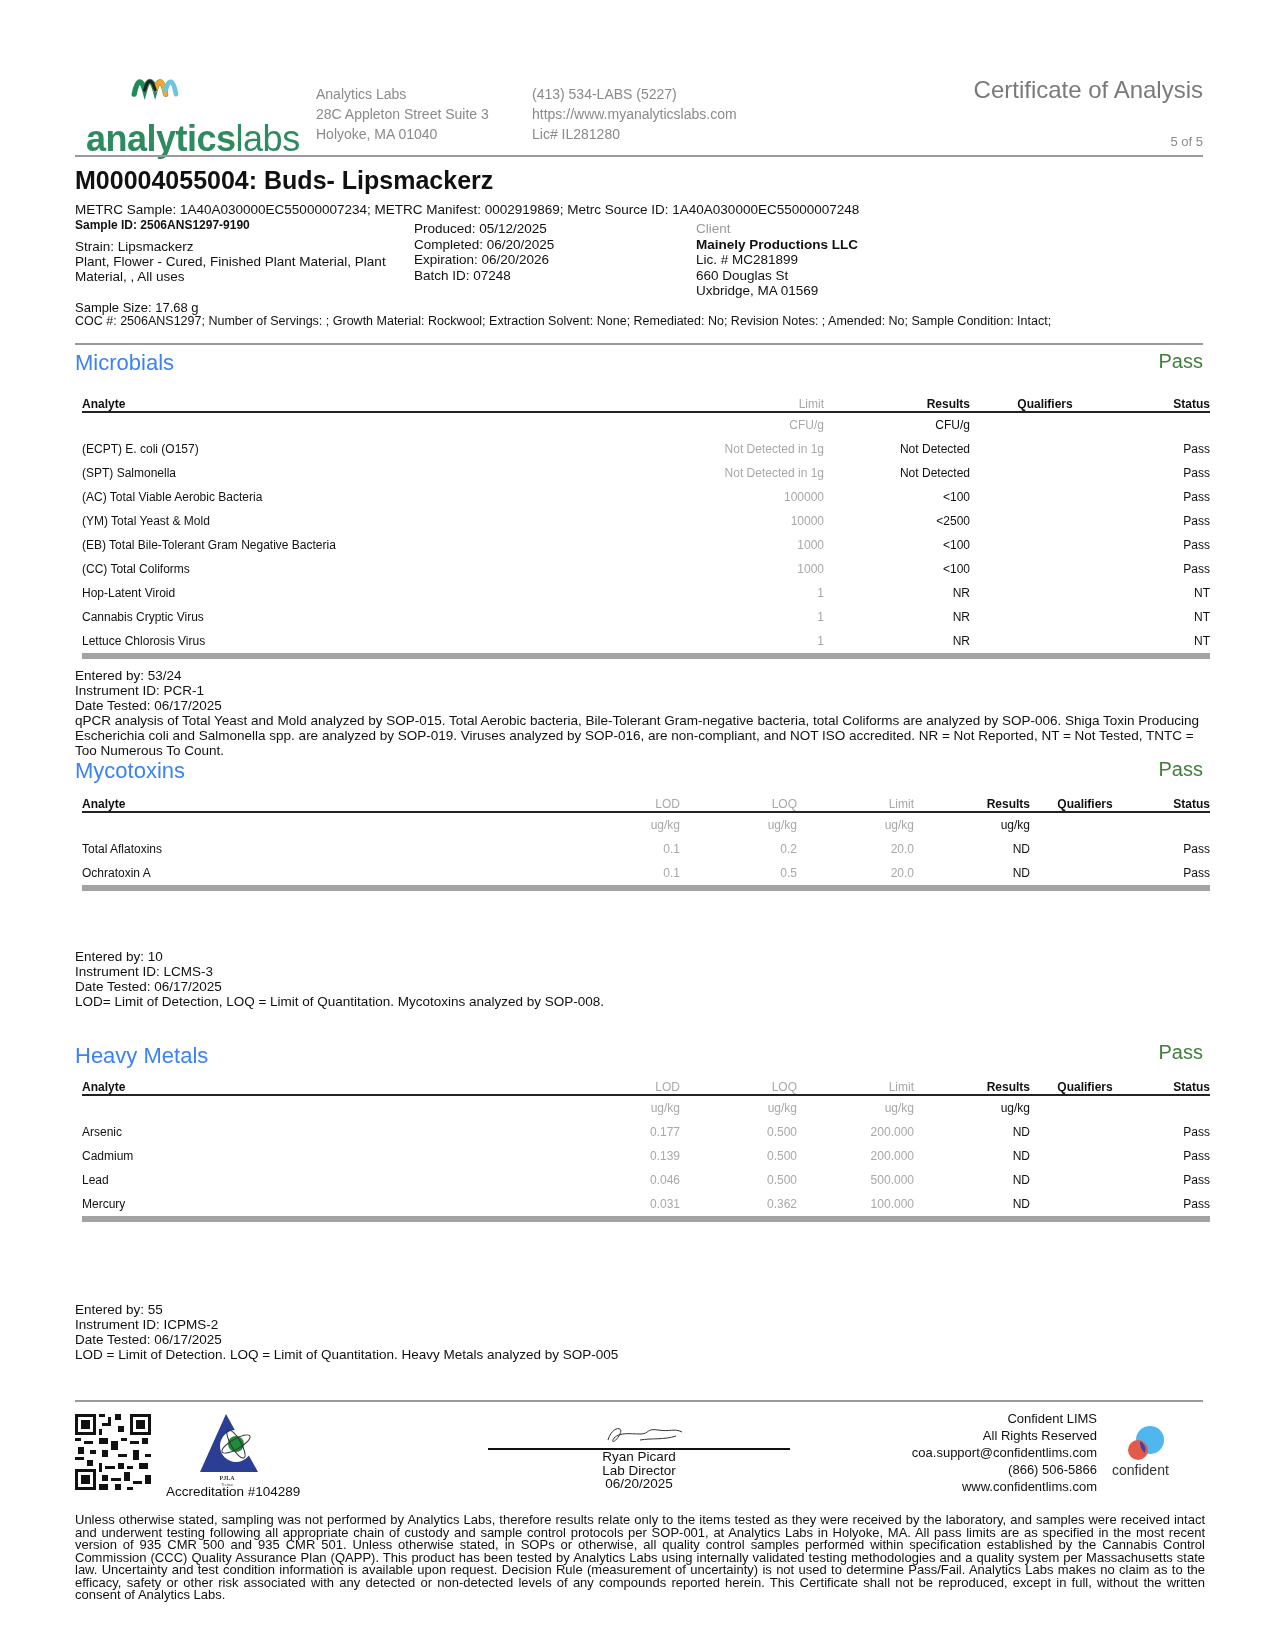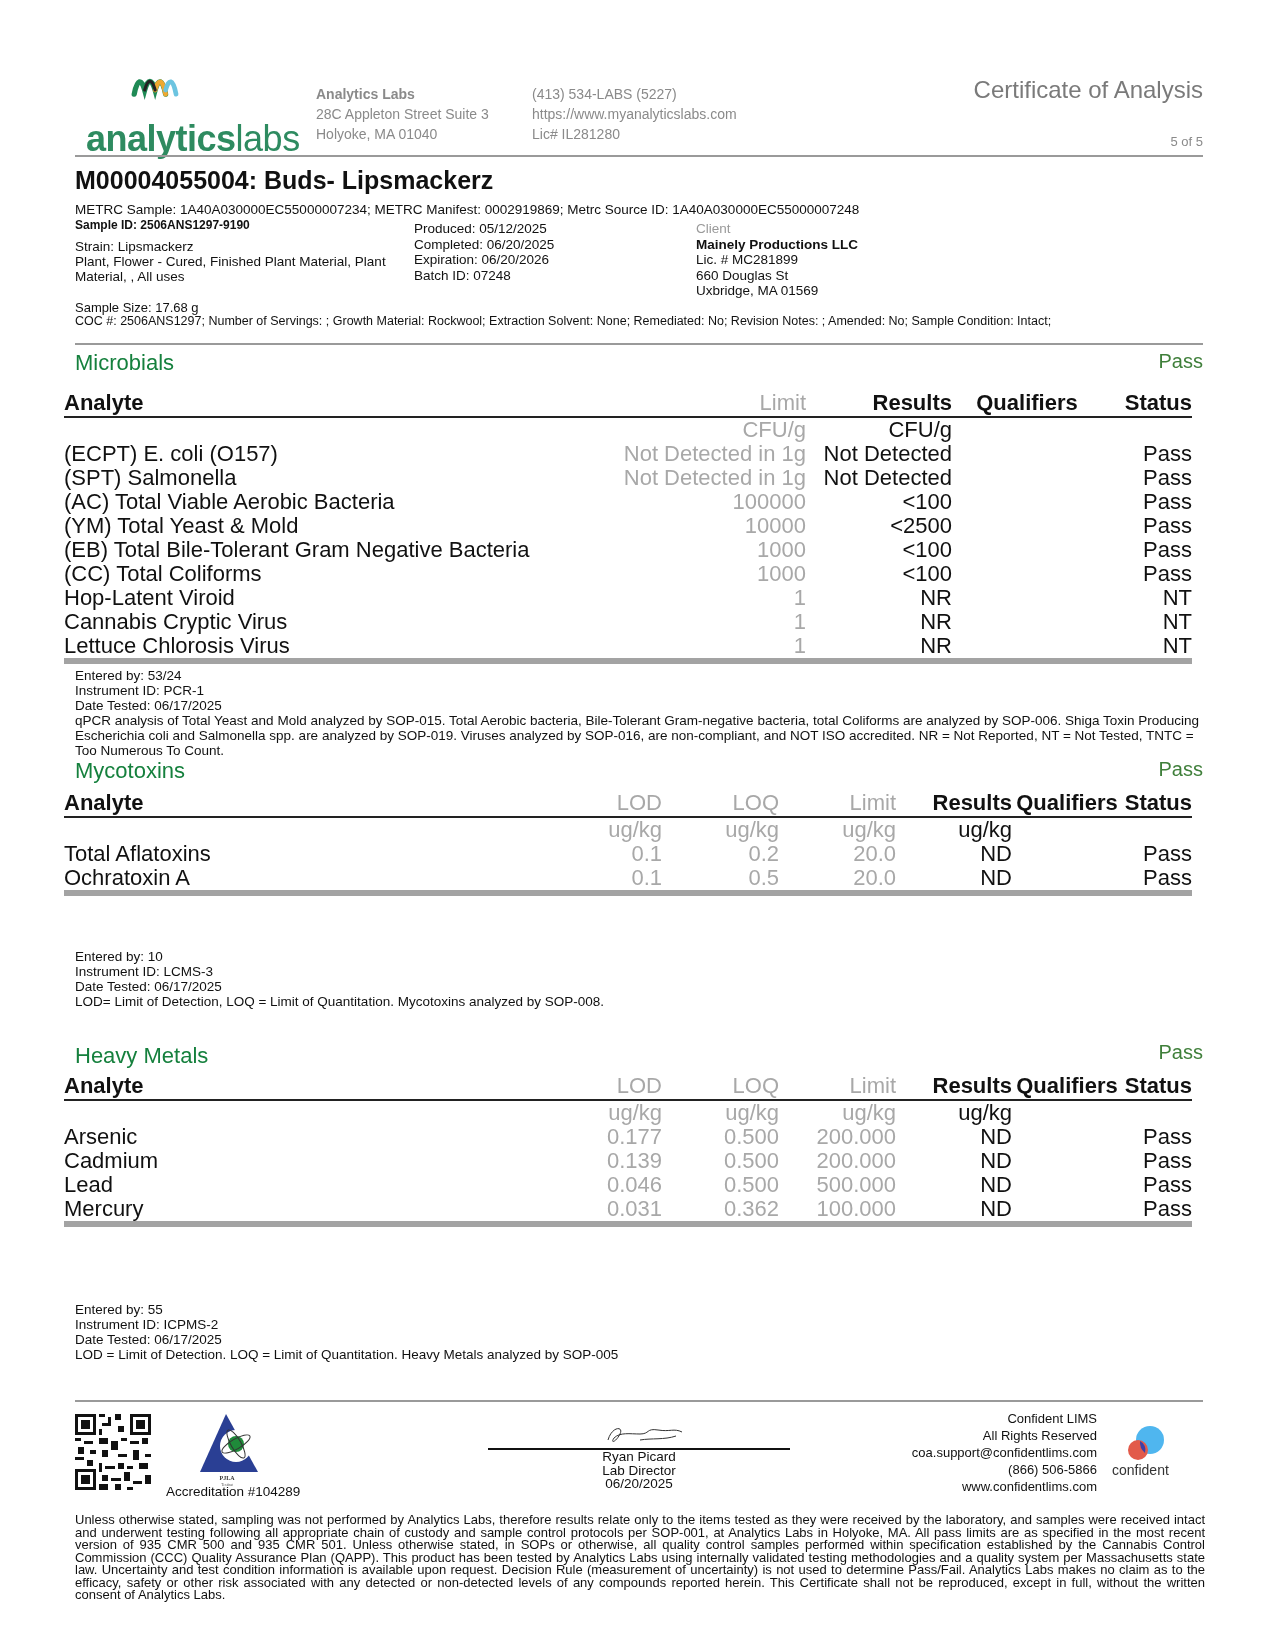--- a/index.html
+++ b/index.html
@@ -7,41 +7,41 @@
   body { font-family: "Liberation Sans", "DejaVu Sans", sans-serif; color: #111; position: relative; overflow: hidden; }
   .abs { position: absolute; }
   .gray { color: #9a9a9a; }
 
   
   .logo { left: 86px; top: 70px; width: 210px; height: 90px; }
   .logo-word { left: 86px; top: 118px; font-size: 36px; color: #2e8b60; letter-spacing: -0.5px; }
   .logo-word .light { font-weight: normal; color: #2e8b60; }
   .logo-word .bold { font-weight: bold; }
   .lab-info { left: 316px; top: 84px; font-size: 14px; line-height: 20px; color: #8a8a8a; }
-  .lab-info .name { font-weight: bold; color: #8a8a8a; }
+  .lab-info .name { font-weight: normal; color: #8a8a8a; }
   .contact-info { left: 532px; top: 84px; font-size: 14px; line-height: 20px; color: #8a8a8a; }
   .coa-title { right: 72px; top: 76px; font-size: 24px; color: #7a7a7a; }
   .page-num { right: 72px; top: 134px; font-size: 13px; color: #8a8a8a; }
   .hr { left: 75px; width: 1128px; height: 2px; background: #9a9a9a; }
 
   .product-title { left: 75px; top: 166px; font-size: 25px; font-weight: bold; }
   .metrc-line { left: 75px; top: 202px; font-size: 13.5px; }
   .sample-id { left: 75px; top: 218px; font-size: 12px; font-weight: bold; }
   .sample-left { left: 75px; top: 239px; font-size: 13.5px; line-height: 15px; width: 340px; }
   .sample-mid { left: 414px; top: 221px; font-size: 13.5px; line-height: 15.5px; }
   .client { left: 696px; top: 221px; font-size: 13.5px; line-height: 15.5px; }
   .client .lbl { color: #9a9a9a; }
   .client .cname { font-weight: bold; }
   .sample-size { left: 75px; top: 300px; font-size: 13px; line-height: 15px; }
   .coc { left: 75px; top: 314px; font-size: 12.5px; }
 
   
-  .section-title { left: 75px; font-size: 22px; color: #15803d; }
+  .section-title { left: 75px; font-size: 22px; color: #3b82f6; }
   .section-status { right: 72px; font-size: 20px; color: #3f7f3a; }
-  table.results { position: absolute; left: 64px; width: 1128px; border-collapse: collapse; font-size: 22px; }
+  table.results { position: absolute; left: 82px; width: 1128px; border-collapse: collapse; font-size: 12px; }
   table.results th { font-weight: bold; text-align: right; padding: 0; height: 22px; border-bottom: 2px solid #222; vertical-align: bottom; }
   table.results th.left, table.results td.left { text-align: left; }
   table.results th.gray { color: #a8a8a8; font-weight: normal; }
   table.results td { text-align: right; padding: 0; height: 24px; line-height: 24px; }
   table.results td.gray { color: #a8a8a8; }
   table.results tbody tr:last-child td { border-bottom: 6px solid #a3a3a3; }
   table.results th.qual, table.results td.qual { text-align: center; }
 
   .notes { left: 75px; font-size: 13.5px; line-height: 15px; width: 1128px; }
 

